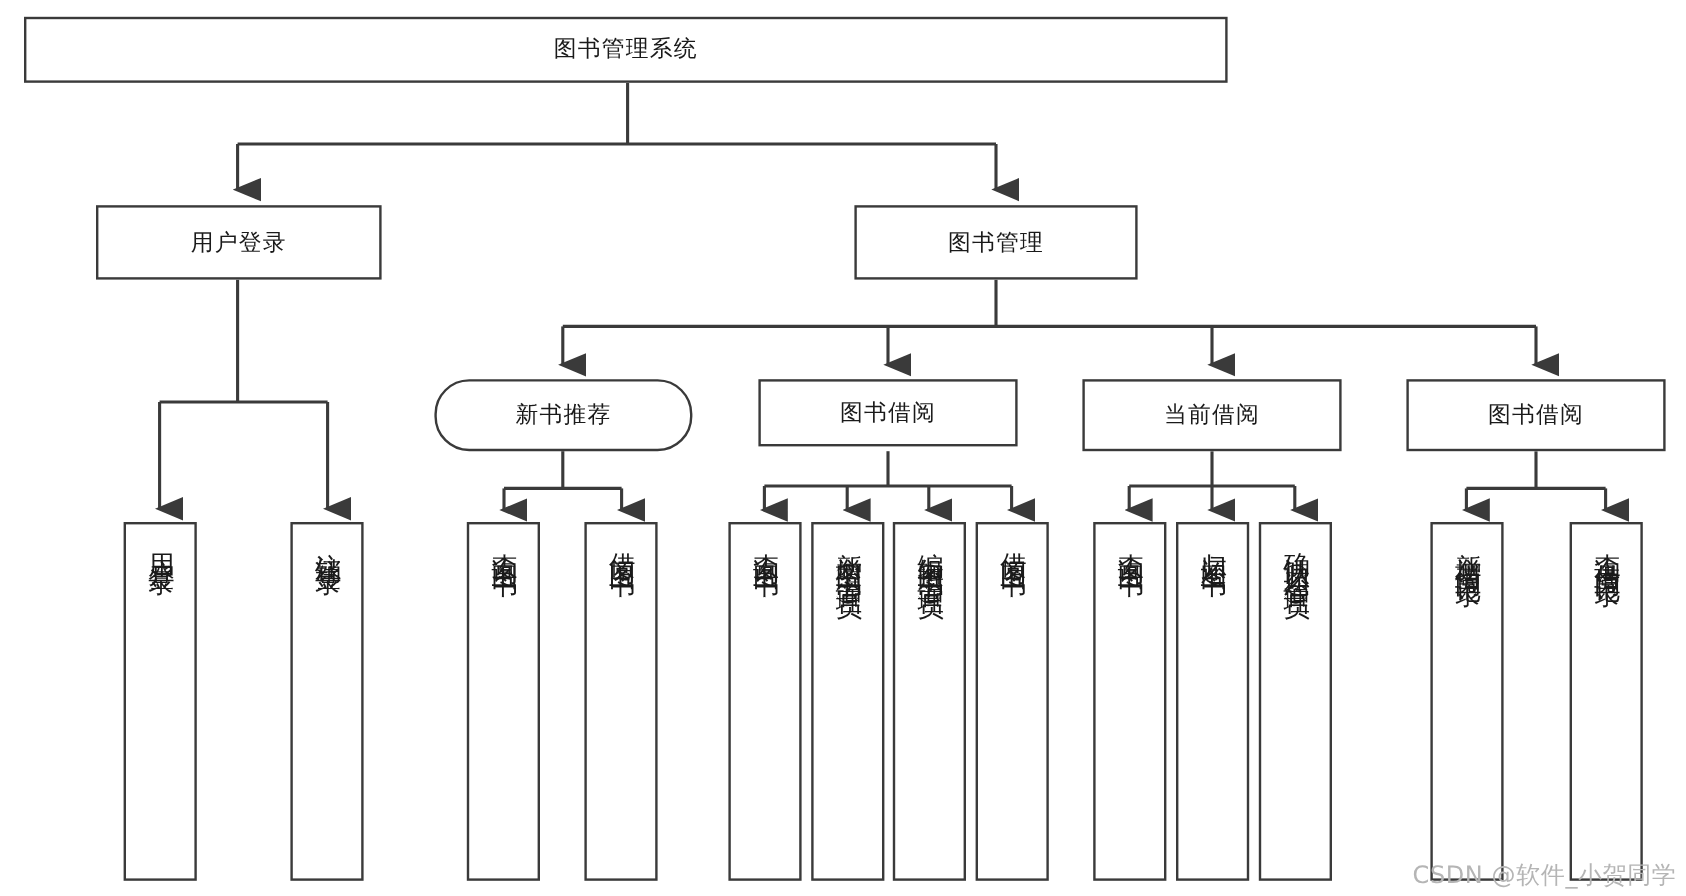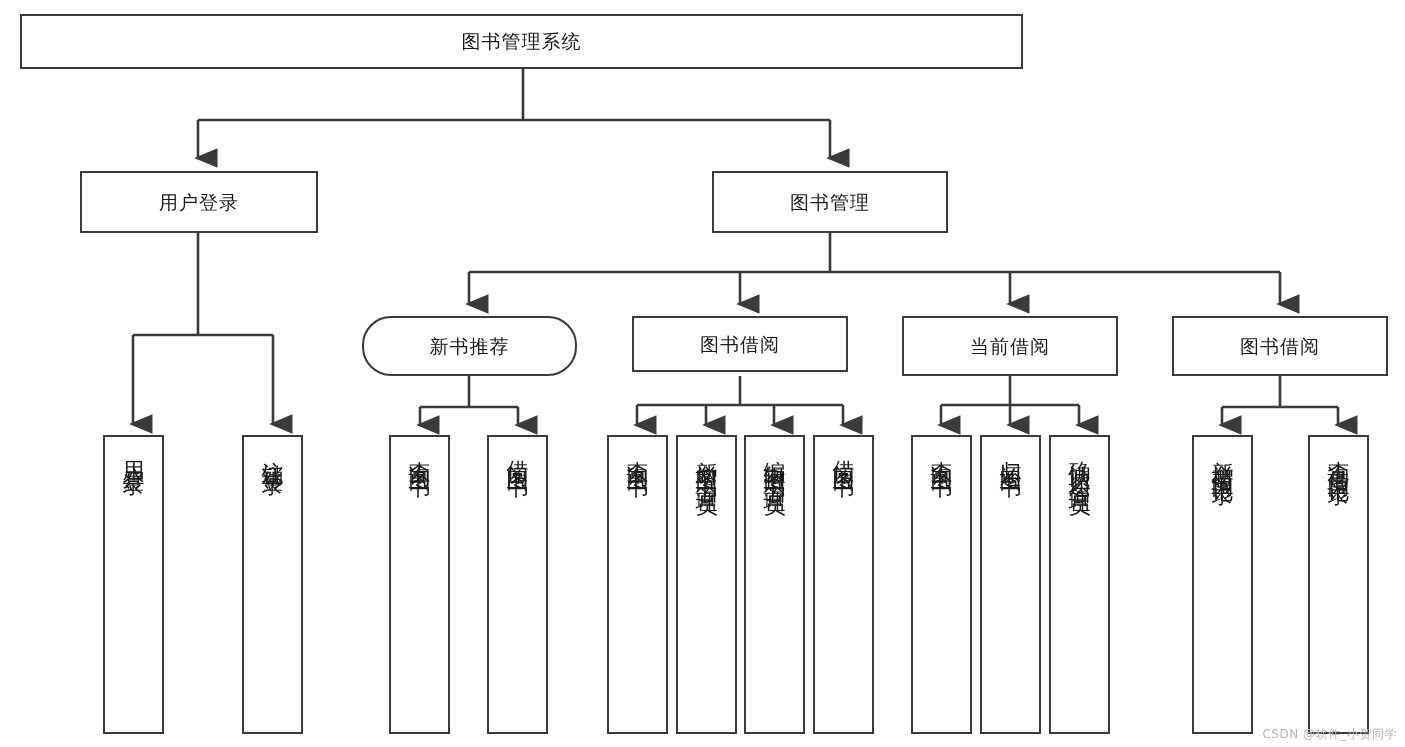--- a/index.html
+++ b/index.html
@@ -52,21 +52,21 @@
     font-size: 22px;
     letter-spacing: 5px;
     line-height: 1.0;
     white-space: nowrap;
     color: #1a1a1a;
   }
   .watermark {
     position: absolute;
     right: 8px;
     bottom: 4px;
-    font-size: 12px;
+    font-size: 20px;
     color: #b5b5b5;
     letter-spacing: 0.5px;
     white-space: nowrap;
     z-index: 5;
   }
 </style>
 </head>
 <body>
 
 <div id="canvas">

